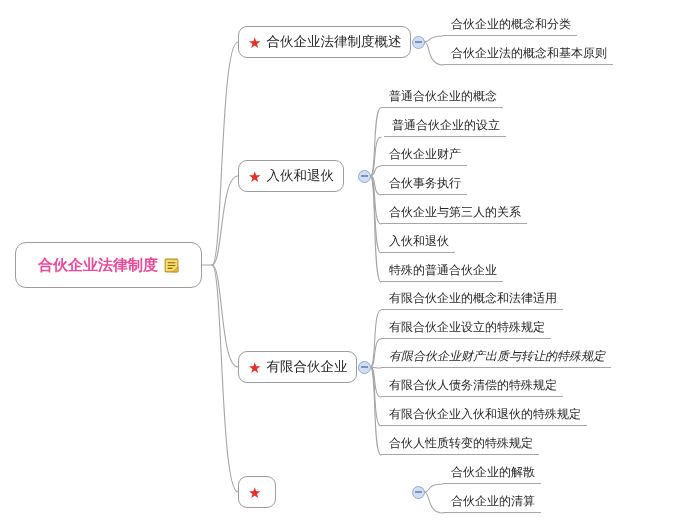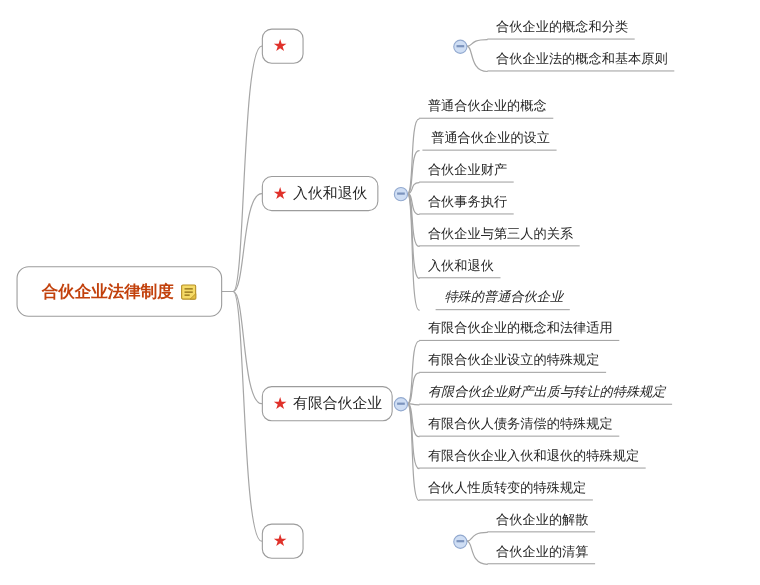--- a/index.html
+++ b/index.html
@@ -8,21 +8,21 @@
     font-family:"Liberation Sans","DejaVu Sans",sans-serif;
   }
   #connectors{position:absolute;left:0;top:0;pointer-events:none;z-index:1;}
   .topic{
     position:absolute;background:#fff;border:1.4px solid var(--border,#9c9c9c);
     box-sizing:border-box;display:flex;align-items:center;justify-content:center;
     white-space:nowrap;z-index:2;
   }
   .root{
     left:15px;top:242px;width:187px;height:46px;border-radius:11px;
-    font-size:15px;font-weight:bold;color:#c2410c;
+    font-size:15px;font-weight:bold;color:#ec4899;
   }
   .root .note-icon{margin-left:6px;flex:0 0 auto;}
   .branch{
     left:238px;height:32px;border-radius:9px;padding:0 9px;
     font-size:13.5px;color:var(--text,#262626);
   }
   .star{
     color:var(--star,#e0312a);font-size:15px;line-height:1;margin-right:5px;
     transform:translateY(-0.5px);
   }
@@ -72,40 +72,41 @@
     <svg class="note-icon" width="15" height="15" viewBox="0 0 16 16">
       <rect x="1.2" y="1.2" width="13.6" height="13.6" rx="1.2" fill="#f5da67" stroke="#b68f25" stroke-width="1.1"></rect>
       <path d="M4 5 h8 M4 8 h8 M4 11 h5" stroke="#8a6a15" stroke-width="1.2" fill="none"></path>
       <path d="M15 9.5 L15 14.8 L9.5 14.8 Z" fill="#e3bf45" stroke="#b68f25" stroke-width="0.8"></path>
     </svg>
   </div>
 
   <div id="nodes">
       <div class="topic branch" style="top: 26px;">
         <span class="star">★</span>
+        <span>合伙企业法律制度概述</span>
       </div>
       <div class="collapse" style="left: 411.5px; top: 35.5px;">
         <i></i>
       </div>
       <div class="leaf" style="left: 443px; top: 15px;">合伙企业的概念和分类</div>
       <div class="leaf" style="left: 443px; top: 44px;">合伙企业法的概念和基本原则</div>
       <div class="topic branch" style="top: 160px;">
         <span class="star">★</span>
         <span>入伙和退伙</span>
       </div>
       <div class="collapse" style="left: 357.5px; top: 169.5px;">
         <i></i>
       </div>
       <div class="leaf" style="left: 381px; top: 87px;">普通合伙企业的概念</div>
       <div class="leaf" style="left: 384px; top: 116px;">普通合伙企业的设立</div>
       <div class="leaf" style="left: 381px; top: 145px;">合伙企业财产</div>
       <div class="leaf" style="left: 381px; top: 174px;">合伙事务执行</div>
       <div class="leaf" style="left: 381px; top: 203px;">合伙企业与第三人的关系</div>
       <div class="leaf" style="left: 381px; top: 232px;">入伙和退伙</div>
-      <div class="leaf" style="left: 396px; top: 261px; font-style: italic;">特殊的普通合伙企业</div>
+      <div class="leaf" style="left: 381px; top: 261px;">特殊的普通合伙企业</div>
       <div class="topic branch" style="top: 351px;">
         <span class="star">★</span>
         <span>有限合伙企业</span>
       </div>
       <div class="collapse" style="left: 357.5px; top: 360.5px;">
         <i></i>
       </div>
       <div class="leaf" style="left: 381px; top: 289px;">有限合伙企业的概念和法律适用</div>
       <div class="leaf" style="left: 381px; top: 318px;">有限合伙企业设立的特殊规定</div>
       <div class="leaf" style="left: 381px; top: 347px; font-style: italic;">有限合伙企业财产出质与转让的特殊规定</div>

